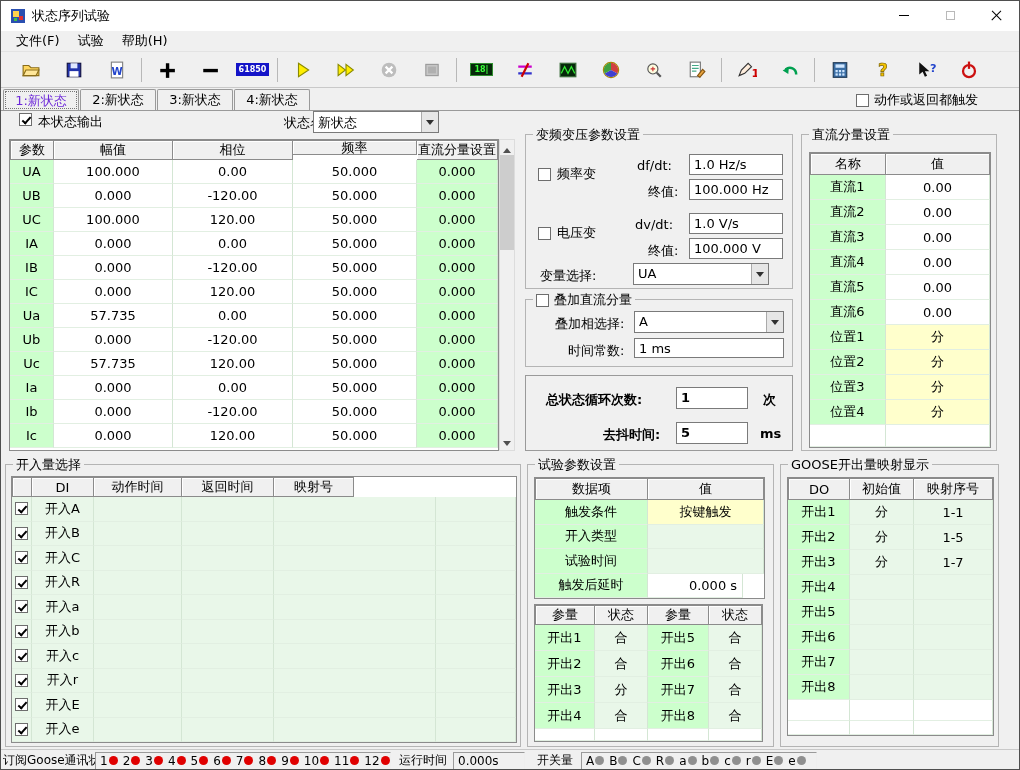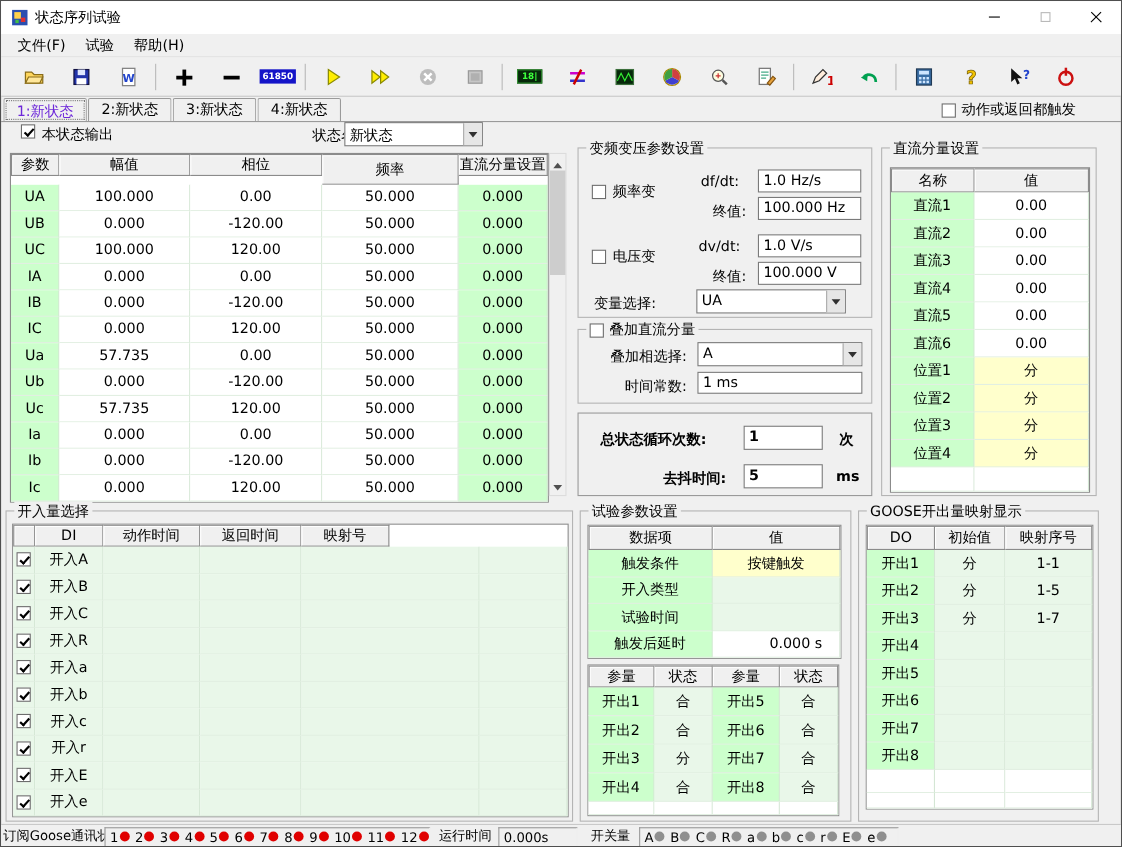--- a/index.html
+++ b/index.html
@@ -273,21 +273,21 @@
   <span class="val">新状态</span>
   <span class="cbtn"></span>
 </div>
 
 <div class="abs" style="left:8px; top:138px; display:flex;">
   <div class="tbl" id="param-table">
       <div class="trow">
         <div class="cell hdrc" style="width: 44px; height: 20px;">参数</div>
         <div class="cell hdrc" style="width: 119px; height: 20px;">幅值</div>
         <div class="cell hdrc" style="width: 120px; height: 20px;">相位</div>
-        <div class="cell hdrc" style="width: 124px; height: 28px;">频率</div>
+        <div class="cell hdrc" style="width: 124px; height: 15px;">频率</div>
         <div class="cell hdrc" style="width: 81px; height: 20px;">直流分量设置</div>
       </div>
       <div class="trow">
         <div class="cell g" style="width: 44px; height: 24px;">UA</div>
         <div class="cell w" style="width: 119px; height: 24px;">100.000</div>
         <div class="cell w" style="width: 120px; height: 24px;">0.00</div>
         <div class="cell w" style="width: 124px; height: 24px;">50.000</div>
         <div class="cell g" style="width: 81px; height: 24px;">0.000</div>
       </div>
       <div class="trow">
@@ -605,21 +605,21 @@
       <div class="trow">
         <div class="cell g" style="width: 113px; height: 24.5px;">开入类型</div>
         <div class="cell lg" style="width: 116px; height: 24.5px;"></div>
       </div>
       <div class="trow">
         <div class="cell g" style="width: 113px; height: 24.5px;">试验时间</div>
         <div class="cell lg" style="width: 116px; height: 24.5px;"></div>
       </div>
       <div class="trow">
         <div class="cell g" style="width: 113px; height: 24.5px;">触发后延时</div>
-        <div class="cell w" style="width: 116px; height: 24.5px; padding-left: 36px;">0.000 s</div>
+        <div class="cell w" style="width: 95px; height: 24.5px; padding-left: 36px;">0.000 s</div>
       </div>
     </div>
   <div class="tbl" id="out-table" style="position:absolute; left:6px; top:139px;">
       <div class="trow">
         <div class="cell hdrc" style="width: 60px; height: 20px;">参量</div>
         <div class="cell hdrc" style="width: 53px; height: 20px;">状态</div>
         <div class="cell hdrc" style="width: 61px; height: 20px;">参量</div>
         <div class="cell hdrc" style="width: 53px; height: 20px;">状态</div>
       </div>
       <div class="trow">

